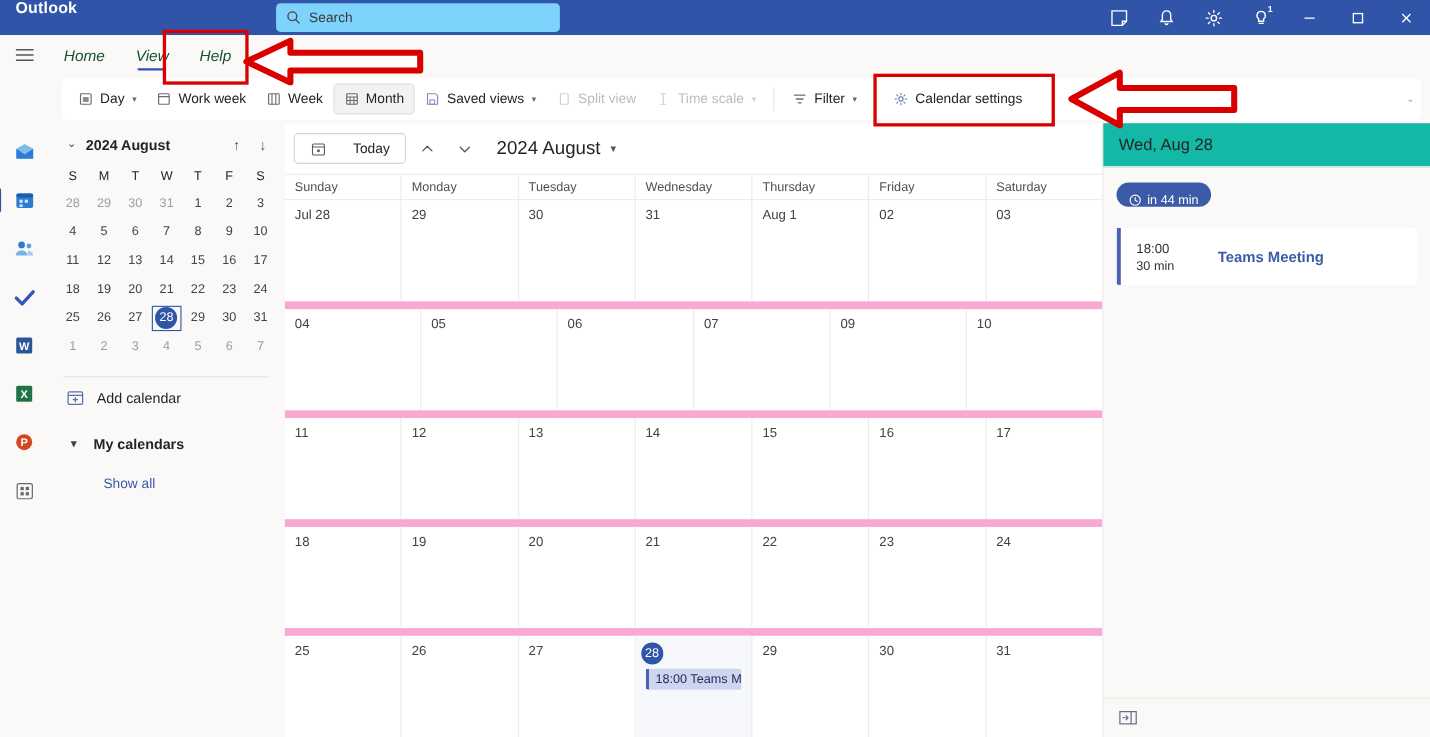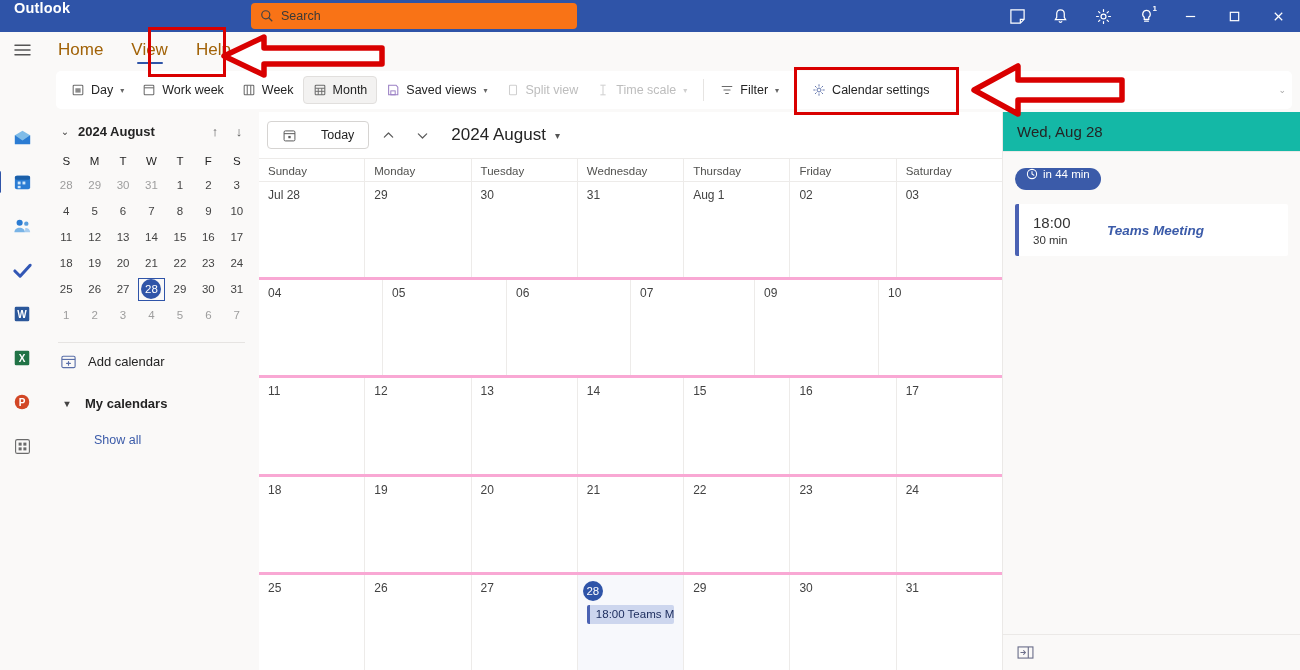--- a/index.html
+++ b/index.html
@@ -16,22 +16,22 @@
     height: 32px; background: #2f54a8;
     display: flex; align-items: flex-start;
     position: relative;
   }
   .brand {
     color: #ffffff; font-size: 14.5px; font-weight: bold;
     margin-left: 14px; letter-spacing: .2px;
   }
   .searchbox {
     position: absolute; left: 251px; top: 3px;
-    width: 326px; height: 26px;
-    background: #f97316; border-radius: 4px;
+    width: 258px; height: 26px;
+    background: #7dd3fc; border-radius: 4px;
     display: flex; align-items: center; padding: 0 9px;
   }
   .searchbox .s-ico { width: 14px; height: 14px; margin-right: 7px; flex: none; }
   .searchbox .s-txt { font-size: 12.5px; color: #3a3a38; }
   .tb-right {
     position: absolute; right: 0; top: 0; height: 32px;
     display: flex; align-items: center;
   }
   .tb-btn {
     width: 43px; height: 32px;
@@ -46,23 +46,23 @@
   .wbtn { width: 44px; height: 32px; display:flex; align-items:center; justify-content:center; }
 
   
   .ribbonbar {
     height: 36px; background: #faf9f8;
     display: flex; align-items: center;
     position: relative;
   }
   .hamburger { width: 44px; height: 36px; display:flex; align-items:center; justify-content:center; }
   .rtab {
-    font-size: 17px; color: #a16207;
+    font-size: 14px; color: #14532d;
     padding: 0 14px; height: 36px;
-    display: flex; align-items: center; position: relative;
+    display: flex; align-items: center; position: relative; font-style: italic;
   }
   .rtab.active::after {
     content: ""; position: absolute; left: 50%; transform: translateX(-50%);
     bottom: 4px; width: 26px; height: 2.5px; background: #2f54a8; border-radius: 2px;
   }
 
   
   .cmdwrap { height: 44px; background: #faf9f8; padding: 3px 8px 3px 56px; }
   .cmdbar {
     height: 38px; background: #ffffff; border-radius: 5px;
@@ -164,21 +164,21 @@
 
   .dowrow { display: flex; border-top: 1px solid #edebe9; border-bottom: 1px solid #edebe9; height: 24px; }
   .dowcell {
     flex: 1; font-size: 11.5px; color: #50504e;
     padding-left: 9px; line-height: 24px;
     border-right: 1px solid #edebe9; min-width: 0;
   }
   .dowcell:last-child { border-right: none; }
 
   .weeks { flex: 1; display: flex; flex-direction: column; }
-  .weekrow { flex: 1; display: flex; border-bottom: 3px solid #f9a8d4; min-height: 0; }
+  .weekrow { flex: 1; display: flex; border-bottom: 7px solid #f9a8d4; min-height: 0; }
   .weekrow:last-child { border-bottom: none; }
   .daycell {
     flex: 1; border-right: 1px solid #edebe9;
     padding: 6px 5px 0 9px; min-width: 0; position: relative;
   }
   .daycell:last-child { border-right: none; }
   .daycell.highlight { background: #f7f8fc; }
   .daynum { font-size: 12px; color: #424242; }
   .daynum.todaypill {
     display: inline-flex; align-items: center; justify-content: center;
@@ -193,33 +193,33 @@
     font-size: 11.5px; color: #1f2f60; overflow: hidden; white-space: nowrap;
     width: 96%;
   }
 
   
   .rpanel { width: 298px; background: #faf9f8; flex: none; display: flex; flex-direction: column; border-left: 1px solid #ebe9e7; }
   .rp-head { height: 40px; background: #14b8a6; display: flex; align-items: center; padding-left: 14px;
              font-size: 15px; color: #242424; border-bottom: 1px solid #ebe9e7; }
   .rp-body { flex: 1; padding: 14px 12px 0 12px; }
   .soon-badge {
-    display: inline-flex; align-items: flex-start; gap: 5px;
+    display: inline-flex; align-items: flex-end; gap: 5px;
     background: #3b5ba9; color: #ffffff;
     font-size: 11.5px; height: 22px; padding: 0 11px; border-radius: 11px;
   }
   .evtcard {
     margin-top: 14px; background: #ffffff; border-left: 4px solid #4b62b3;
     height: 52px; display: flex; align-items: center; padding-left: 14px;
     border-radius: 2px;
   }
   .evtcard .times { width: 74px; }
-  .evtcard .t1 { font-size: 15px; color: #333; }
+  .evtcard .t1 { font-size: 12px; color: #333; }
   .evtcard .t2 { font-size: 11.5px; color: #333; margin-top: 3px; }
-  .evtcard .ttl { font-size: 13.5px; color: #3b5ba9; font-weight: bold; font-style: italic; }
+  .evtcard .ttl { font-size: 13.5px; color: #3b5ba9; font-weight: bold; }
   .rp-foot { height: 36px; border-top: 1px solid #ebe9e7; display: flex; align-items: center; padding-left: 14px; }
 
   
   .anno { position: absolute; pointer-events: none; }
   .annobox { border: 3.5px solid #d90000; }
   #box-view { left: 148px; top: 27px; width: 78px; height: 50px; }
   #box-calset { left: 794px; top: 67px; width: 165px; height: 48px; }
   .arrow-svg { position: absolute; }
   #arrow-view { left: 218px; top: 34px; }
   #arrow-calset { left: 968px; top: 62px; }

